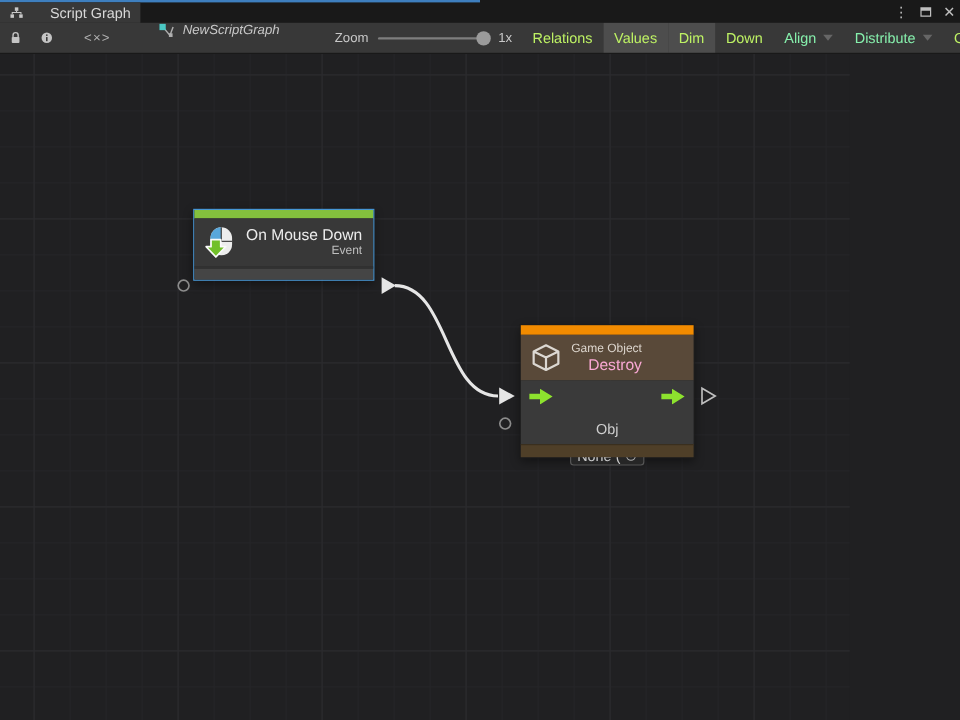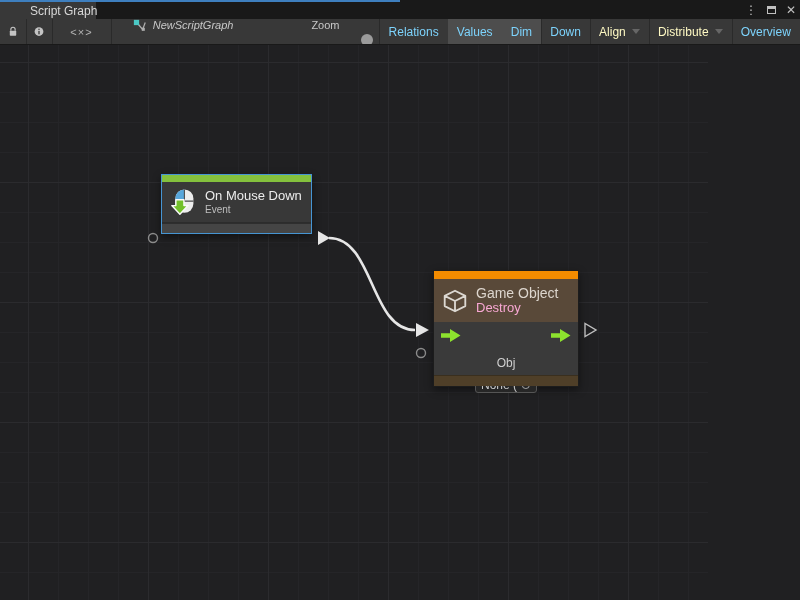--- a/index.html
+++ b/index.html
@@ -3,71 +3,71 @@
 <meta charset="utf-8">
 <style>
   * { margin:0; padding:0; box-sizing:border-box; }
   html,body { width:800px; height:600px; overflow:hidden; background:#202022;
     font-family:"Liberation Sans", sans-serif; -webkit-font-smoothing:antialiased; }
   .window { position:relative; width:800px; height:600px; background:#202022; overflow:hidden; }
 
   
   .tabstrip { position:absolute; top:0; left:0; width:800px; height:19px; background:#191919; }
   .focus-line { position:absolute; top:0; left:0; width:400px; height:2px; background:#3E7FBF; }
-  .tab { position:absolute; top:2px; left:0; width:96px; height:17px; background:#383838;
+  .tab { position:absolute; top:2px; left:0; width:117px; height:17px; background:#383838;
     display:flex; align-items:center; gap:22px; padding:0 8px; }
   .tab-title { font-size:12px; color:#D8D8D8; white-space:nowrap; }
   .win-controls { position:absolute; right:2px; top:0; height:19px; display:flex; align-items:center; gap:6px; }
   .win-btn { color:#C0C0C0; font-size:12px; width:14px; height:14px; display:flex; align-items:center; justify-content:center; }
   .maximize-box { width:9px; height:8px; border:1px solid #C0C0C0; border-top:3px solid #C0C0C0; }
 
   
   .toolbar { position:absolute; top:19px; left:0; width:800px; height:26px; background:#383838;
     border-bottom:1px solid #191919; display:flex; align-items:stretch; overflow:hidden; }
   .tb-btn { display:flex; align-items:center; justify-content:center; padding:0 8px; color:#D2D2D2; font-size:12px; white-space:nowrap; }
   .tb-sep { width:1px; background:#2A2A2A; }
   .tb-btn.icon-btn { min-width:26px; }
   .angle-x { color:#B4B4B4; font-size:11px; letter-spacing:1px; padding:0 18px; }
   .graph-name-area { display:flex; align-items:flex-start; gap:6px; padding:0 10px 0 22px; color:#C8C8C8; font-size:11px;font-style:italic; }
-  .zoom-area { display:flex; align-items:center; gap:8px; padding:0 8px 0 36px;flex-direction:column; }
+  .zoom-area { display:flex; align-items:center; gap:8px; padding:0 8px 0 36px; }
   .zoom-label { color:#C8C8C8; font-size:11px; }
   .zoom-track { position:relative; width:92px; height:2px; background:#7E7E7E; border-radius:1px; }
   .zoom-knob { position:absolute; right:-2px; top:-5px; width:12px; height:12px; border-radius:50%; background:#9B9B9B; }
   .zoom-value { color:#C8C8C8; font-size:11px; }
-  .toggle { display:flex; align-items:center; gap:4px; padding:0 9px; font-size:12px; color:#7dd3fc; }
+  .toggle { display:flex; align-items:center; gap:4px; padding:0 9px; font-size:12px; color:#bef264; }
   .toggle.active { background:#4D4D4D; }
-  .toggle.disabled { color:#fef9c3; }
+  .toggle.disabled { color:#86efac; }
   .dd-arrow { width:0; height:0; border-left:4px solid transparent; border-right:4px solid transparent; border-top:5px solid #8A8A8A; margin-left:2px; }
   .toggle.disabled .dd-arrow { border-top-color:#666; }
 
   
   .canvas { position:absolute; top:45px; left:0; width:708px; height:555px; background-color:#202022;
     background-image:
       linear-gradient(to right, #2B2B2E 1px, transparent 1px),
       linear-gradient(to bottom, #2B2B2E 1px, transparent 1px),
       linear-gradient(to right, #252528 1px, transparent 1px),
       linear-gradient(to bottom, #252528 1px, transparent 1px);
     background-size: 120px 120px, 120px 120px, 30px 30px, 30px 30px;
-    background-position: 28px 17px, 28px 17px, 28px 17px, 28px 17px; }
+    background-position: 28px 17px, 28px 17px, 28px 17px, 28px 17px; text-align: right; }
   .wire-layer { position:absolute; top:0; left:0; width:800px; height:555px; pointer-events:none; }
 
   
   .node { position:absolute; display:flex; flex-direction:column; box-shadow:0 3px 8px rgba(0,0,0,.45); }
   .node-event { left:161px; top:129px; width:151px; border:1px solid #4695D3; }
   .node-destroy { left:433px; top:225px; width:146px; border:1px solid #1C1C1C; }
   .accent-bar { height:7px; }
   .accent-green { background:#84C13D; }
   .accent-orange { background:#F28B00; height:8px; }
   .node-header { display:flex; align-items:center; gap:8px; padding:6px 8px; }
   .hdr-gray { background:#383838; border-bottom:1px solid #2C2C2C; }
   .hdr-brown { background:#594939; }
   .hdr-text { display:flex; flex-direction:column; line-height:1.15; }
   .node-title { font-size:13px; color:#ECECEC; white-space:nowrap; }
   .node-sub { font-size:10px; color:#BFBFBF; }
-  .cat-label { font-size:14px; color:#DDD6CE; }
+  .cat-label { font-size:10px; color:#DDD6CE; }
   .title-brown { font-size:13px; color:#f9a8d4; }
   .node-body { background:#3A3A3A; }
   .port-row { display:flex; align-items:center; padding:0 7px; }
   .row-h30 { height:31px; gap:7px; }
   .row-h27 { height:27px; }
   .row-h26 { height:26px; gap:7px; padding-bottom:4px;flex-direction:column; }
   .value-field { display:flex; align-items:center; justify-content:space-between; background:#262626;
     border:1px solid #606060; border-radius:3px; height:20px; padding:0 5px; gap:4px; }
   .field-this { width:68px; }
   .field-none { width:62px; border-color:#555; }

